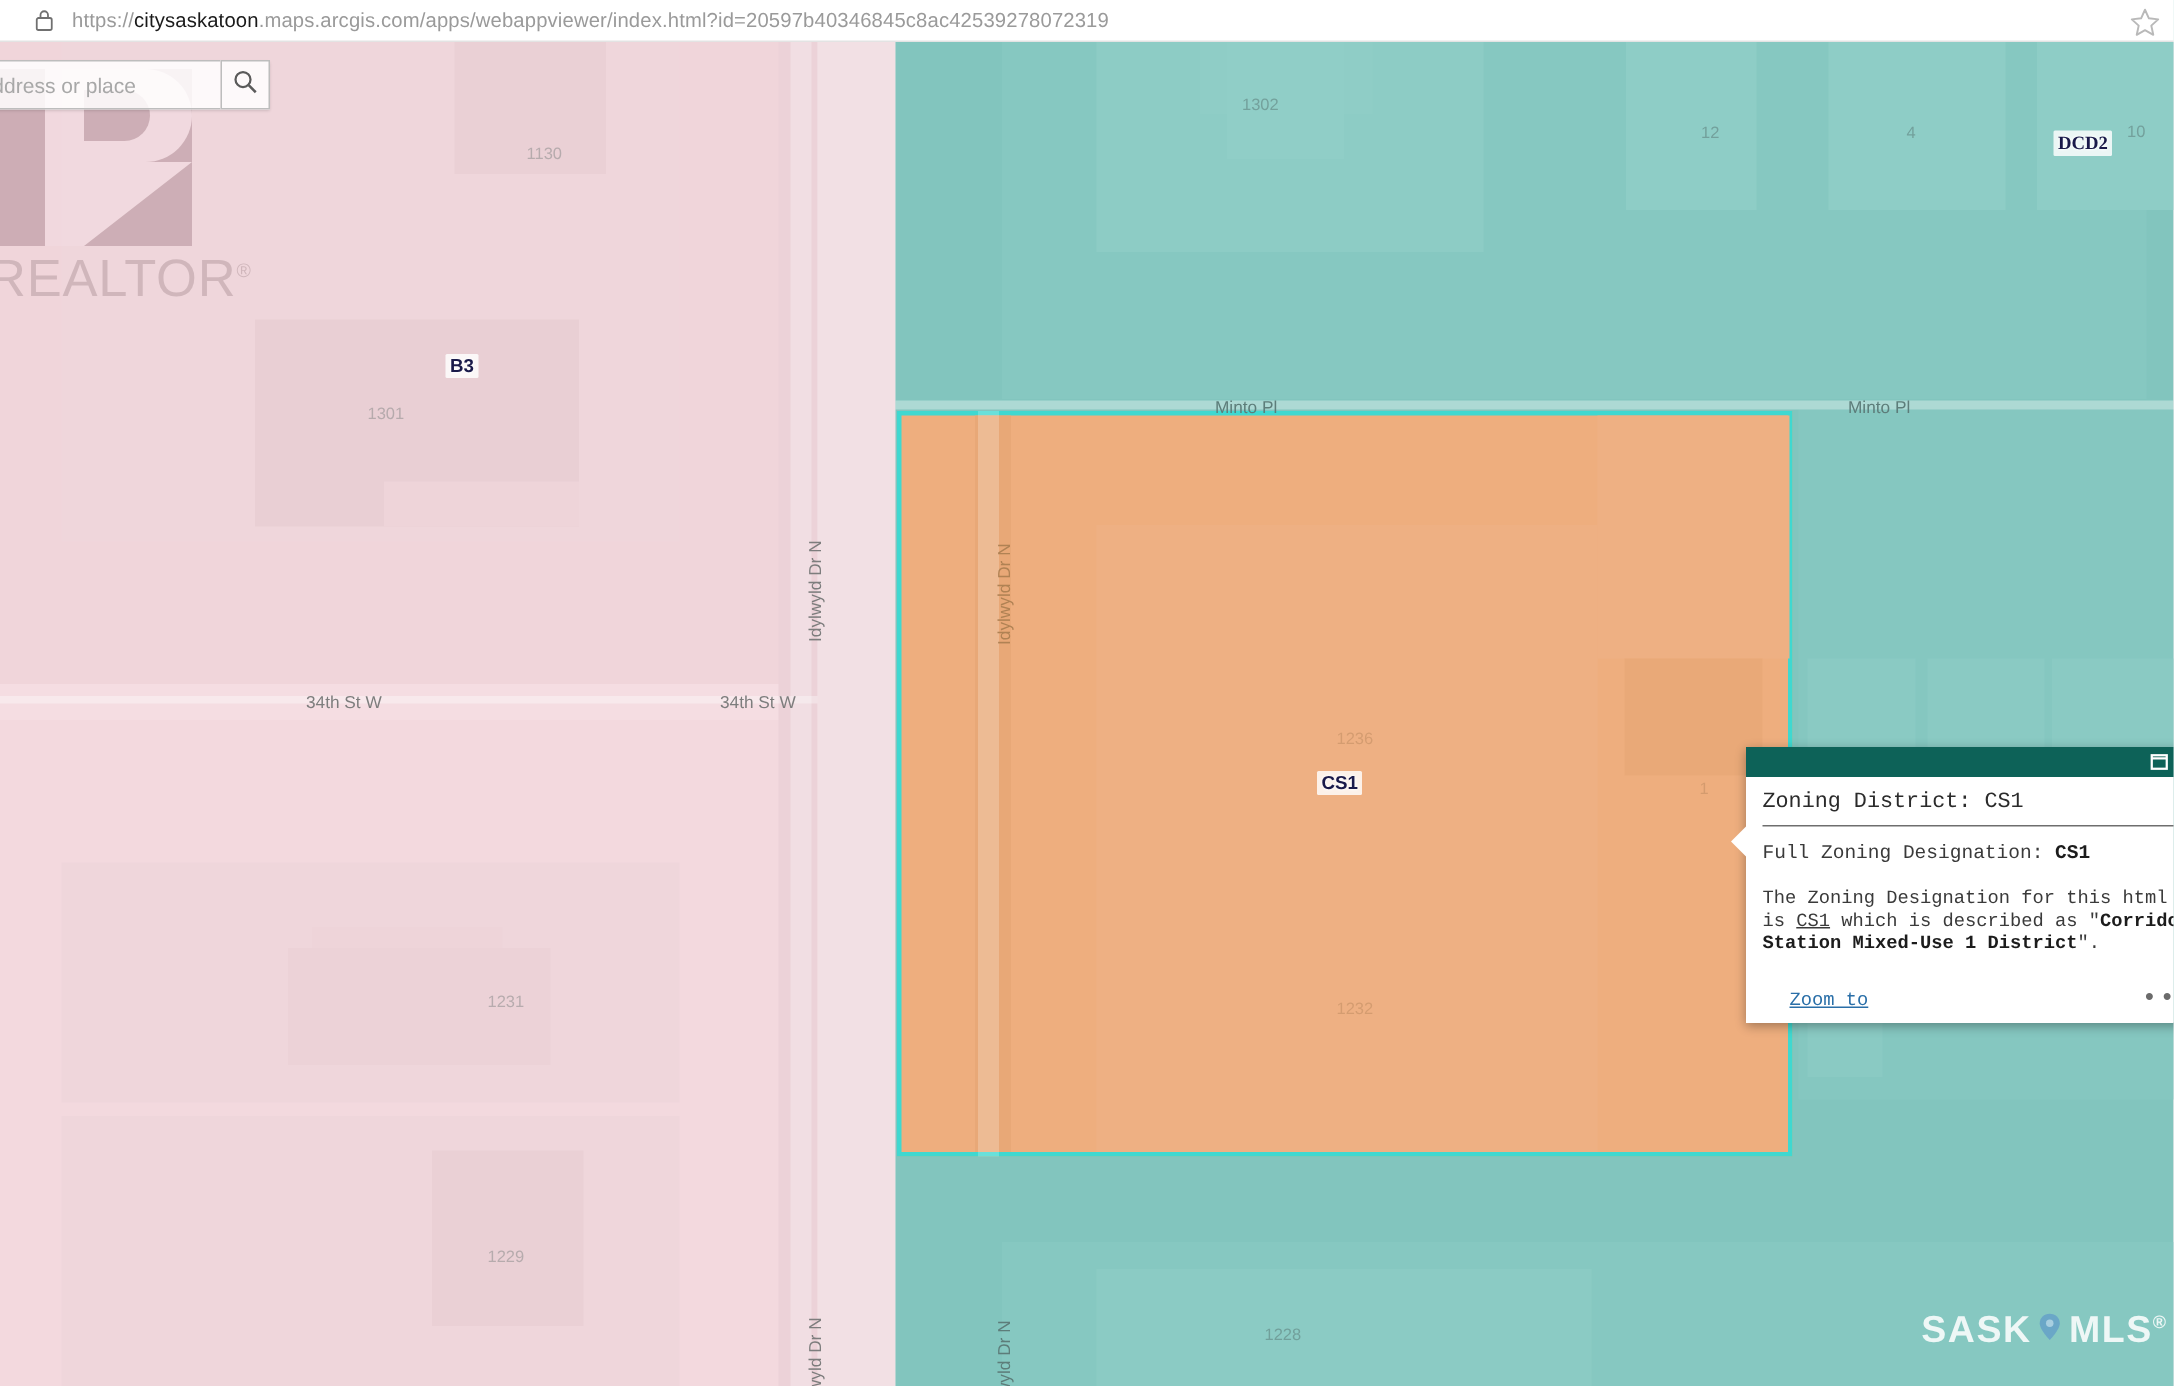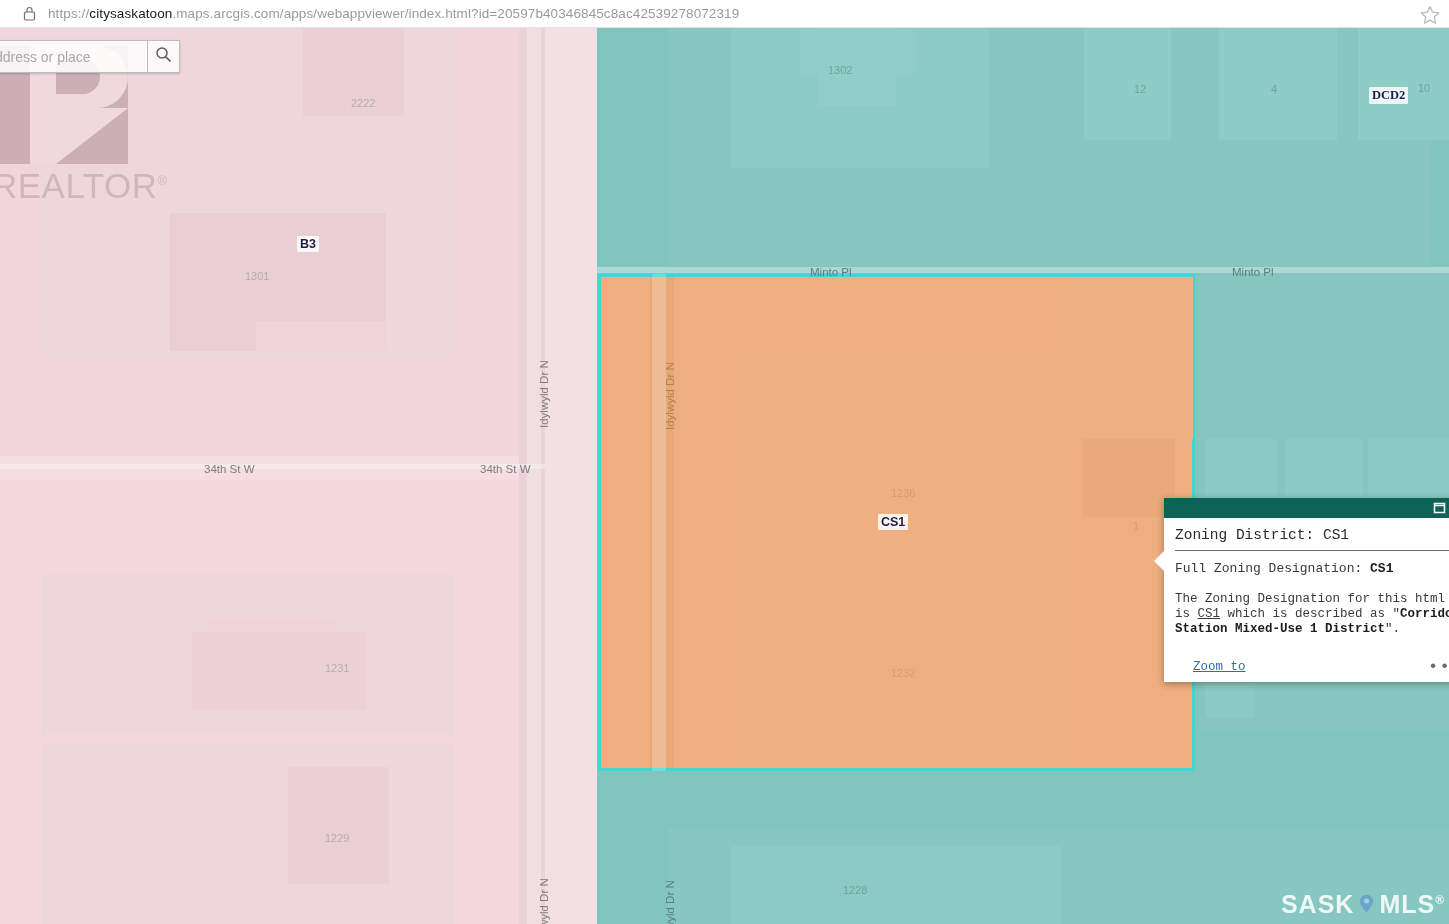--- a/index.html
+++ b/index.html
@@ -267,21 +267,21 @@
     letter-spacing: 0.5px;
     color: #8a7075;
     font-family: "Liberation Sans", sans-serif;
     white-space: nowrap;
   }
   #realtor-word sup { font-size: 13px; vertical-align: super; }
 
   
   #saskmls-watermark {
     position: absolute;
-    right: 4px; bottom: 2px;
+    right: 4px; bottom: 20px;
     display: flex; align-items: flex-end;
     z-index: 55;
     pointer-events: none;
   }
   #saskmls-text {
     font-size: 25px;
     font-weight: bold;
     letter-spacing: 1px;
     color: #eef7f6;
     font-family: "Liberation Sans", sans-serif;
@@ -420,21 +420,21 @@
   <div id="idyl-line-1" class="road-line"></div>
 
   <div class="zone" id="zone-orange"></div>
   <div class="zone" id="orange-parcel-right2"></div>
   <div class="zone" id="orange-parcel-1236"></div>
   <div class="zone" id="orange-parcel-1232"></div>
   <div class="zone" id="orange-parcel-right"></div>
   <div class="zone" id="orange-inner-road"></div>
   <div id="idyl-line-2" class="road-line"></div>
 
-  <div class="maplabel faint" style="left:351px; top:69px;">2222</div>
+  <div class="maplabel faint" style="left:351px; top:69px;">1130</div>
   <div class="maplabel faint" style="left:245px; top:242px;">1301</div>
   <div class="maplabel halo" style="left:297px; top:208px;">B3</div>
   <div class="maplabel faint" style="left:325px; top:634px;">1231</div>
   <div class="maplabel faint" style="left:325px; top:804px;">1229</div>
 
   <div class="maplabel street-teal faint" style="left:828px; top:36px;">1302</div>
   <div class="maplabel street-teal faint" style="left:1134px; top:55px;">12</div>
   <div class="maplabel street-teal faint" style="left:1271px; top:55px;">4</div>
   <div class="maplabel halo" style="left:1369px; top:59px;font-family:Liberation Serif, serif;">DCD2</div>
   <div class="maplabel street-teal faint" style="left:1418px; top:54px;">10</div>

